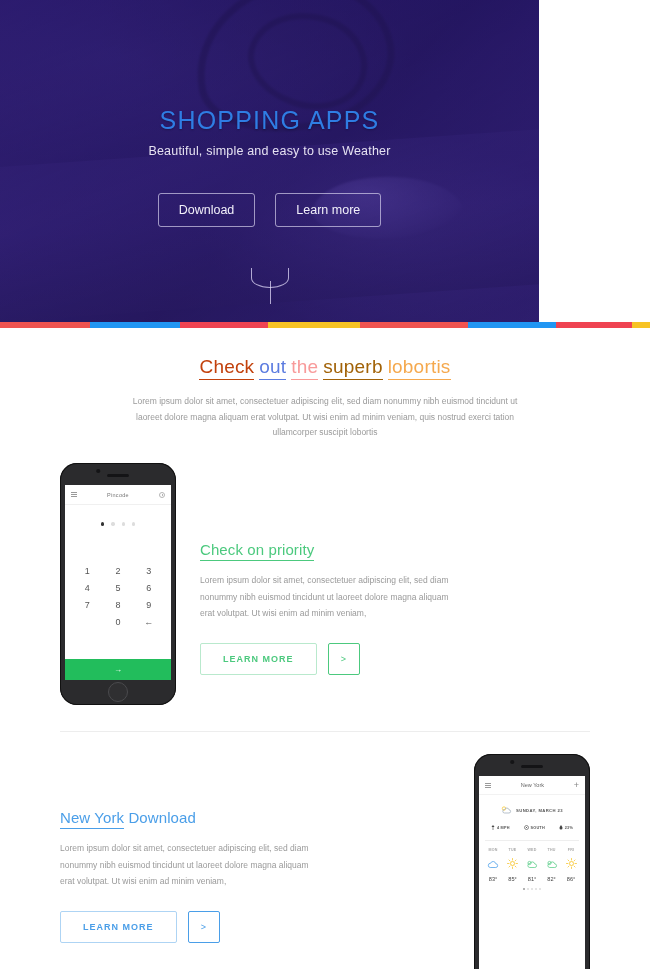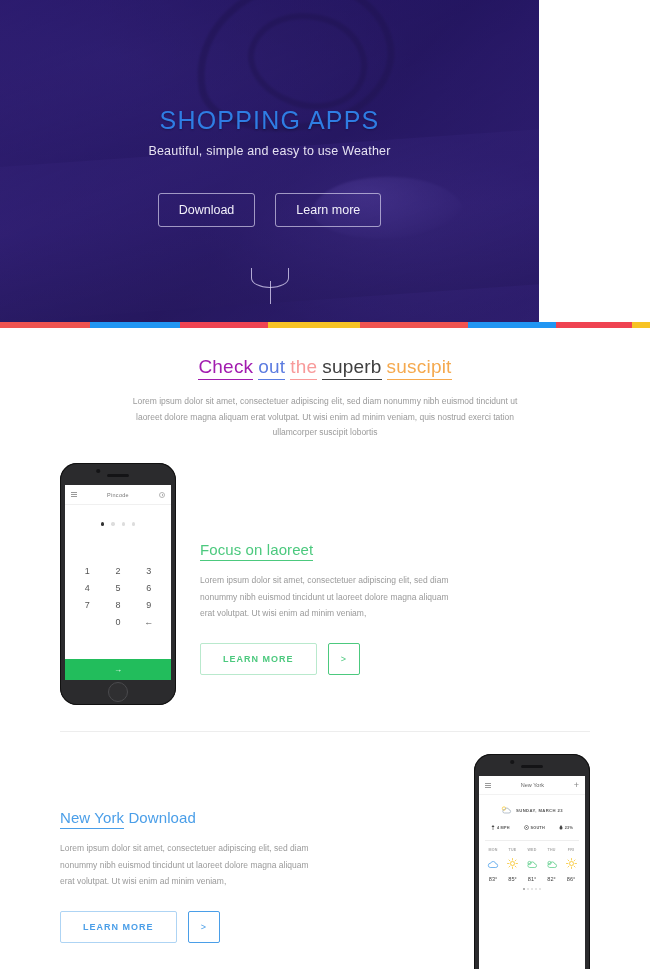--- a/index.html
+++ b/index.html
@@ -251,21 +251,21 @@
       <span style="background: rgb(33, 150, 243); width: 90px;"></span>
       <span style="background: rgb(239, 67, 82); width: 88px;"></span>
       <span style="background: rgb(247, 195, 37); width: 92px;"></span>
       <span style="background: rgb(239, 83, 80); width: 108px;"></span>
       <span style="background: rgb(33, 150, 243); width: 88px;"></span>
       <span style="background: rgb(239, 67, 82); width: 76px;"></span>
       <span style="background: rgb(247, 195, 37); width: 18px;"></span>
     </div>
 
   <section class="features">
-    <h2 class="feat-heading" id="feat-heading"><span class="w" style="color: #a21caf;">Check</span><span class="w" style="color: rgb(92, 124, 224);">out</span><span class="w" style="color: rgb(248, 154, 154); text-align: center;">the</span><span class="w" style="color: #404040;">superb</span><span class="w" style="color: rgb(245, 169, 78);">suscipit</span></h2>
+    <h2 class="feat-heading" id="feat-heading"><span class="w" style="color: #c2410c;">Check</span><span class="w" style="color: rgb(92, 124, 224);">out</span><span class="w" style="color: rgb(248, 154, 154); text-align: center;">the</span><span class="w" style="color: #a16207;">superb</span><span class="w" style="color: rgb(245, 169, 78);">lobortis</span></h2>
     <p class="feat-desc">Lorem ipsum dolor sit amet, consectetuer adipiscing elit, sed diam nonummy nibh euismod tincidunt ut laoreet dolore magna aliquam erat volutpat. Ut wisi enim ad minim veniam, quis nostrud exerci tation ullamcorper suscipit lobortis</p>
   </section>
 
   <div class="row">
     <div class="left-col">
       <div class="phone">
         <div class="cam"></div>
         <div class="speaker"></div>
         <div class="screen">
           <div class="pc-top">
@@ -298,21 +298,21 @@
               <span>←</span>
             </div>
           <div class="pc-go" style="background: rgb(34, 189, 92);">→</div>
         </div>
         <div class="home"></div>
       </div>
     </div>
 
     <div class="txtblock">
       <h3 class="blk-title">
-        <span class="u" id="focus-title-span" style="color: rgb(76, 201, 126);">Focus on laoreet</span>
+        <span class="u" id="focus-title-span" style="color: rgb(76, 201, 126);">Check on priority</span>
       </h3>
       <p class="blk-desc">Lorem ipsum dolor sit amet, consectetuer adipiscing elit, sed diam nonummy nibh euismod tincidunt ut laoreet dolore magna aliquam erat volutpat. Ut wisi enim ad minim veniam,</p>
       <div class="blk-btns">
         <button class="btn-main" id="focus-btn" style="color: rgb(76, 201, 126); border-color: rgb(185, 233, 205);">LEARN MORE</button>
         <button class="btn-arrow" id="focus-arrow" style="color: rgb(76, 201, 126); border-color: rgb(76, 201, 126);">&gt;</button>
       </div>
     </div>
   </div>
 
   <div class="hr-div"></div>

